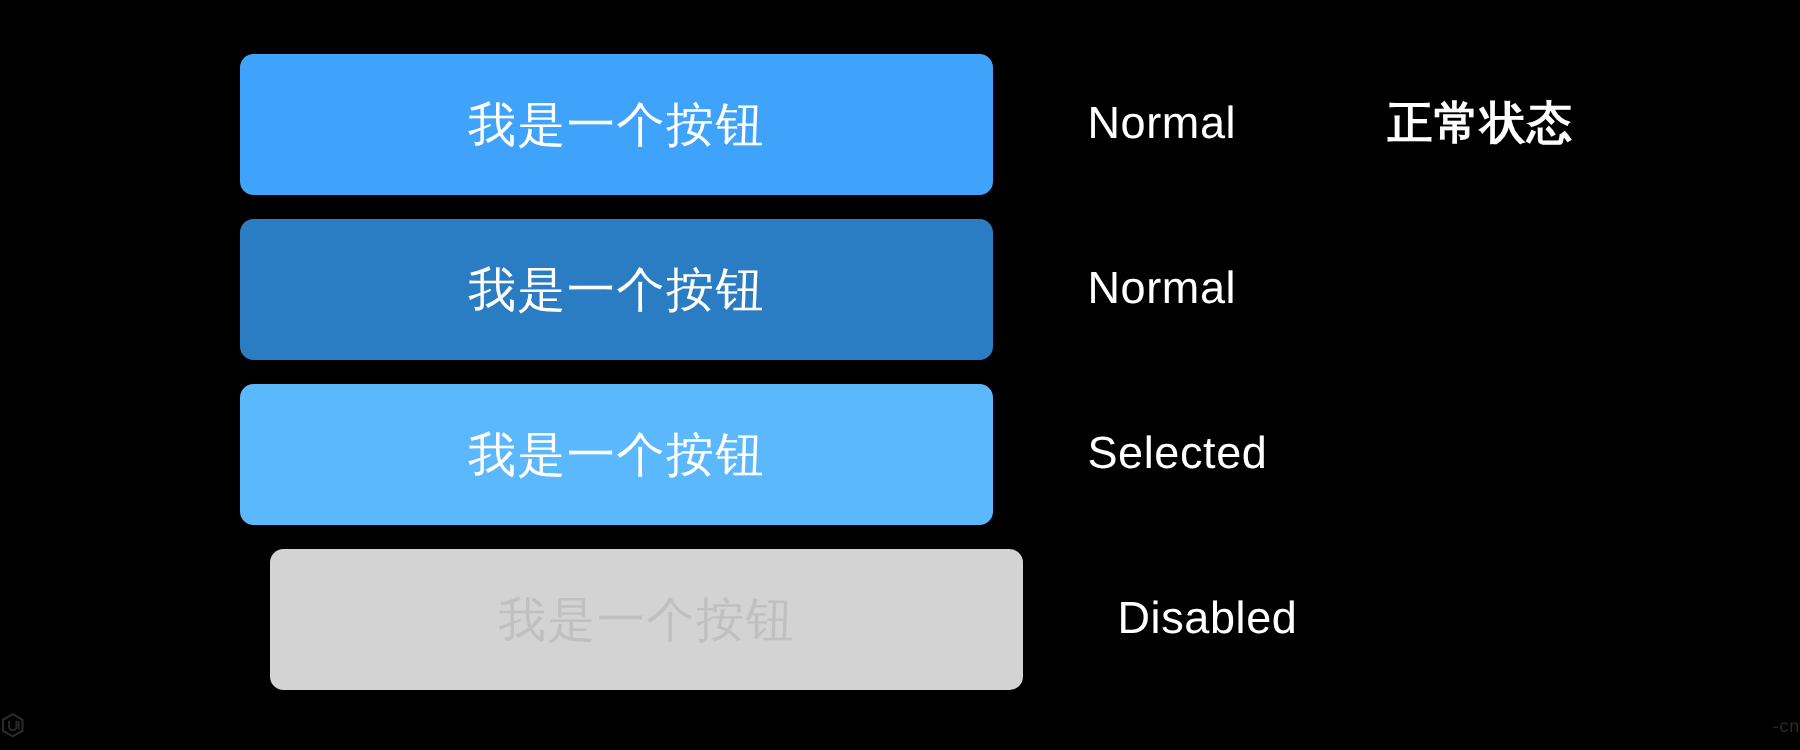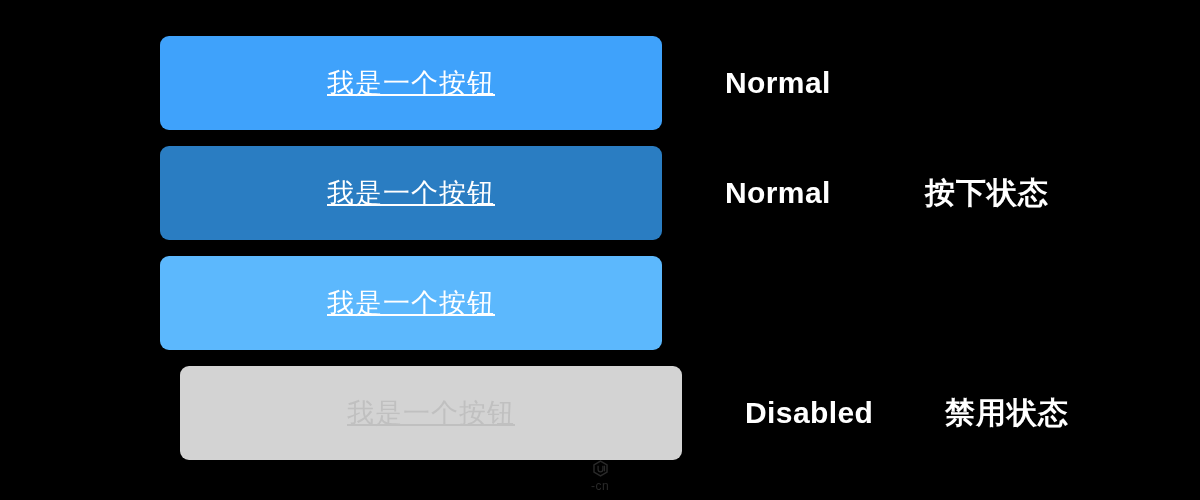--- a/index.html
+++ b/index.html
@@ -47,44 +47,43 @@
     height: 94px;
     border-radius: 9px;
     display: flex;
     align-items: center;
     justify-content: center;
     box-sizing: border-box;
     flex: 0 0 auto;
     user-select: none;
   }
   .btn-label {
-    font-size: 27px;
+    font-size: 32px;
     font-weight: 400;
     letter-spacing: 1px;
     line-height: 1;
-    text-decoration: underline;
   }
 
   .btn-normal   { background: #3fa2fb; }
   .btn-pressed  { background: #2a7dc2; }
   .btn-selected { background: #5cb8fd; }
   .btn-disabled { background: #d3d3d3; }
 
   .btn-normal .btn-label,
   .btn-pressed .btn-label,
   .btn-selected .btn-label { color: #ffffff; }
   .btn-disabled .btn-label { color: #c0c0c0; }
 
   .en-label {
     width: 200px;
     flex: 0 0 auto;
     margin-left: 63px;
     color: #ffffff;
     font-size: 30px;
-    font-weight: 700;
+    font-weight: 400;
     letter-spacing: 0.4px;
     line-height: 1;
     white-space: nowrap;
   }
 
   .cn-label {
     flex: 0 0 auto;
     color: #ffffff;
     font-size: 30px;
     font-weight: 700;
@@ -97,21 +96,20 @@
     position: absolute;
     left: 0;
     right: 0;
     bottom: 8px;
     display: flex;
     align-items: center;
     justify-content: space-between;
     gap: 3px;
     opacity: 1;
     pointer-events: none;
-    flex-direction: column;
   }
   .wm-mark {
     display: block;
     width: 17px;
     height: 17px;
   }
   .wm-text {
     color: #2a2a2a;
     font-size: 12px;
     letter-spacing: 0.5px;
@@ -123,42 +121,42 @@
 
 <div class="spec-sheet">
 
   <div class="rows">
 
     <div class="state-row">
       <div class="btn btn-normal">
         <span class="btn-label">我是一个按钮</span>
       </div>
       <div class="en-label">Normal</div>
+      <div class="cn-label">正常状态</div>
     </div>
 
     <div class="state-row">
       <div class="btn btn-pressed">
         <span class="btn-label">我是一个按钮</span>
       </div>
       <div class="en-label">Normal</div>
-      <div class="cn-label">按下状态</div>
     </div>
 
     <div class="state-row">
       <div class="btn btn-selected">
         <span class="btn-label">我是一个按钮</span>
       </div>
+      <div class="en-label">Selected</div>
     </div>
 
     <div class="state-row">
       <div class="btn btn-disabled">
         <span class="btn-label">我是一个按钮</span>
       </div>
       <div class="en-label">Disabled</div>
-      <div class="cn-label">禁用状态</div>
     </div>
 
   </div>
 
   <div class="watermark">
     <svg class="wm-mark" viewBox="0 0 24 24">
       <path d="M12 1.6 L21.2 6.8 L21.2 17.2 L12 22.4 L2.8 17.2 L2.8 6.8 Z" fill="none" stroke="#2a2a2a" stroke-width="2"></path>
       <path d="M8.6 8 L8.6 13.4 A3.4 3.4 0 0 0 15.4 13.4 L15.4 8" fill="none" stroke="#2a2a2a" stroke-width="1.8"></path>
       <line x1="17.6" y1="8" x2="17.6" y2="16" stroke="#2a2a2a" stroke-width="1.8"></line>
     </svg>

